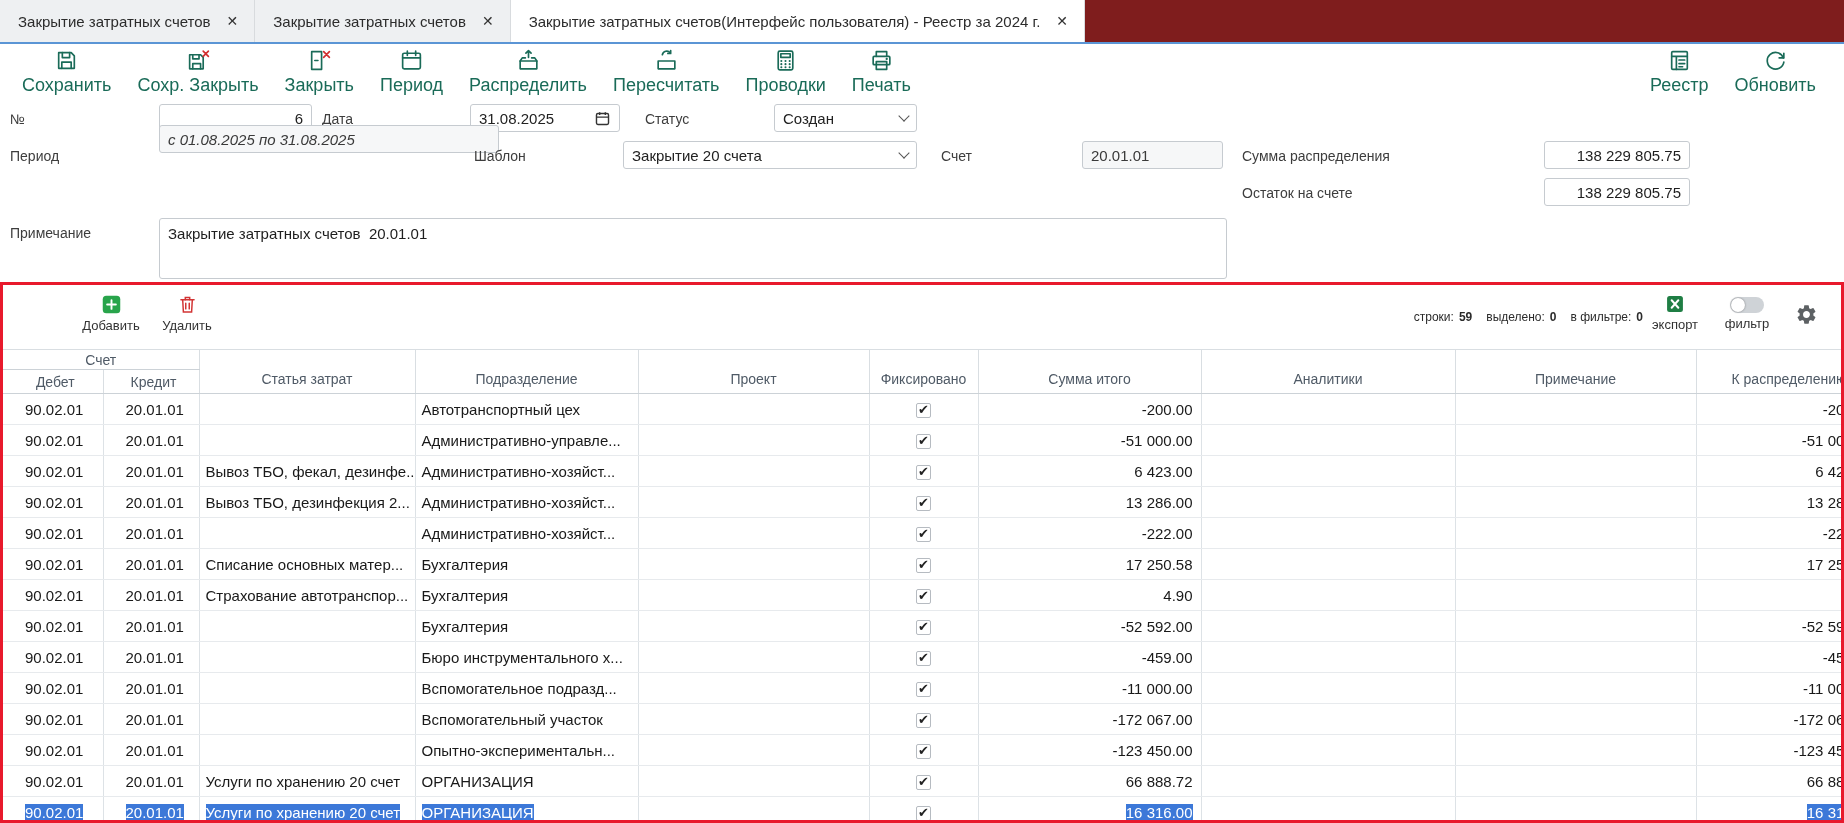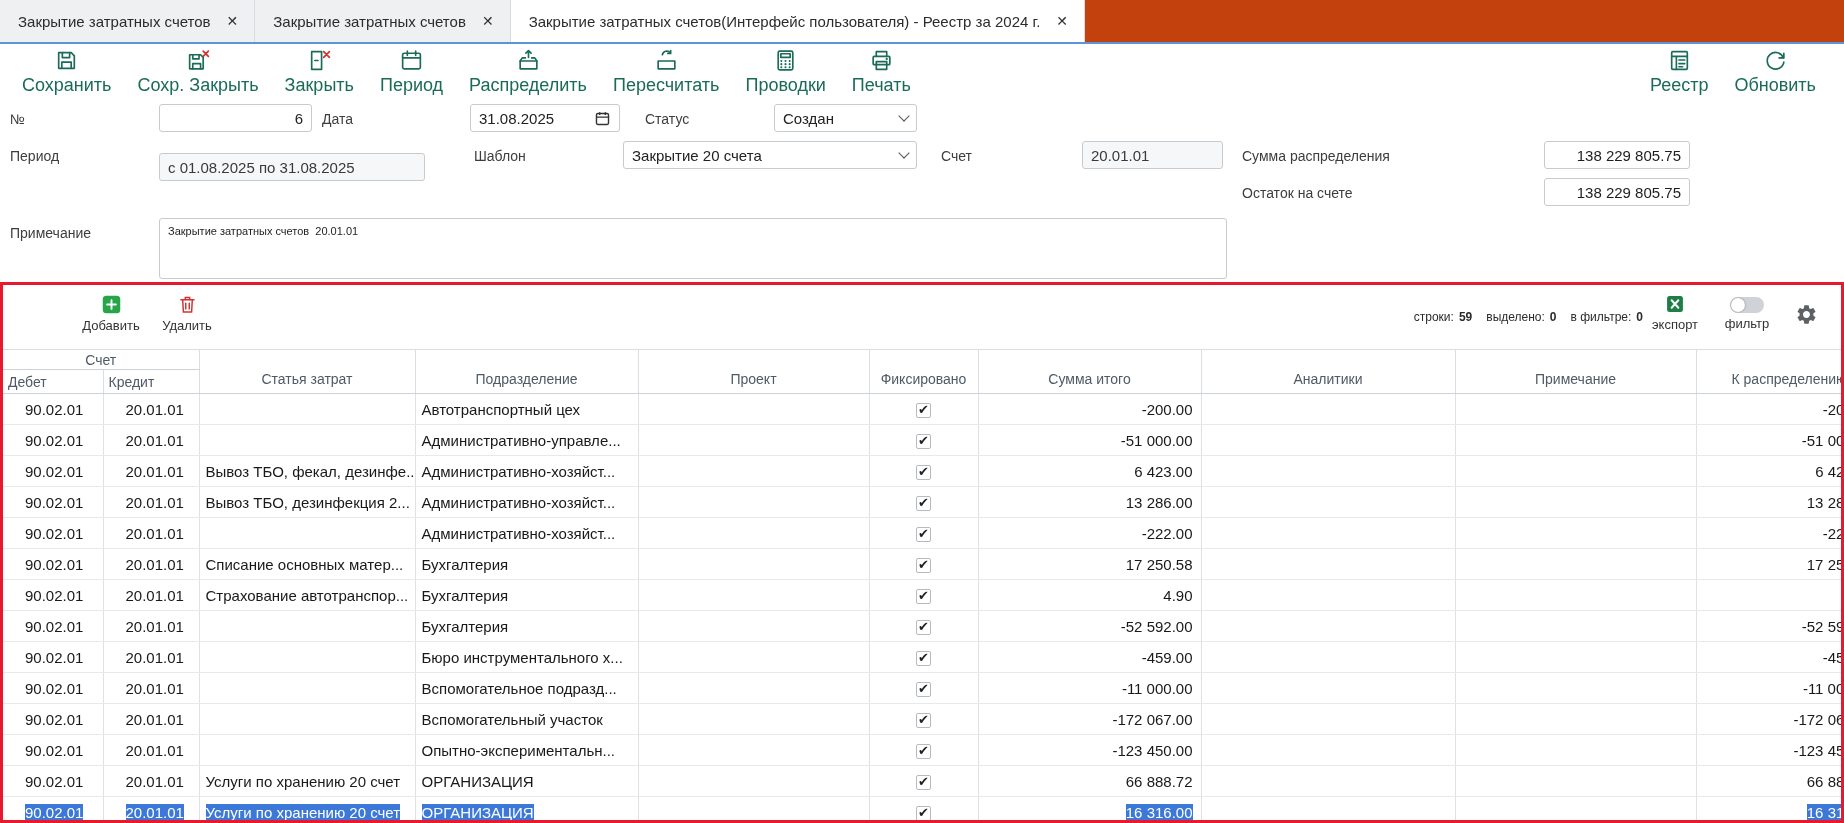--- a/index.html
+++ b/index.html
@@ -1,21 +1,21 @@
 <!DOCTYPE html>
 <html><head>
 <meta charset="utf-8">
 <style>
 *{margin:0;padding:0;box-sizing:border-box}
 html,body{width:1844px;height:823px;overflow:hidden;background:#fff;
   font-family:"Liberation Sans","DejaVu Sans",sans-serif;color:#222}
 body{position:relative}
 
 
-.tabbar{position:absolute;top:0;left:0;right:0;height:44px;background:#c2410c;
+.tabbar{position:absolute;top:0;left:0;right:0;height:44px;background:#7f1d1d;
   border-bottom:2px solid #5b95d5;display:flex}
 .tab{display:flex;align-items:center;gap:16px;padding:0 16px 0 18px;font-size:15px;
   color:#2c2c2c;background:#eef0f2;border-right:1px solid #d8dbde;cursor:pointer;white-space:nowrap}
 .tab.active{background:#fff}
 .tab-close{font-size:14px;color:#333;line-height:1}
 
 
 .toolbar{position:absolute;top:44px;left:0;right:0;height:56px;display:flex;
   align-items:center;padding:0 22px;background:#fff}
 .tbtn{display:flex;flex-direction:column;align-items:center;row-gap:2px;margin-right:26px;
@@ -27,21 +27,21 @@
 .flabel{position:absolute;font-size:14px;color:#3d3d3d;white-space:nowrap}
 .finput{position:absolute;height:28px;border:1px solid #c6cbd0;border-radius:3px;font-size:15px;
   padding:0 8px;font-family:inherit;color:#1e1e1e;background:#fff}
 .finput.ra{text-align:right}
 .finput.ro{background:#f6f7f8;color:#3a3a3a}
 .fbox{position:absolute;height:28px;border:1px solid #c6cbd0;border-radius:3px;background:#fff;
   display:flex;align-items:center;padding:0 8px;font-size:15px;cursor:pointer}
 .fbox .txt{flex:1;white-space:nowrap;overflow:hidden}
 .chev{width:8px;height:8px;border-right:1.8px solid #555;border-bottom:1.8px solid #555;
   transform:rotate(45deg);margin-left:8px;margin-top:-4px;flex:none}
-textarea.fnote{position:absolute;border:1px solid #c6cbd0;border-radius:3px;font-size:11px;
+textarea.fnote{position:absolute;border:1px solid #c6cbd0;border-radius:3px;font-size:15px;
   font-family:inherit;padding:6px 8px;resize:none;color:#1e1e1e;white-space:pre-wrap}
 
 
 .panel{position:absolute;top:282px;left:0;right:0;bottom:0;border:3px solid #e8192c;background:#fff}
 .ptoolbar{position:absolute;top:0;left:0;right:0;height:64px}
 .gbtn{position:absolute;display:flex;flex-direction:column;align-items:center;row-gap:3px;
   font-size:13px;color:#333;cursor:pointer;white-space:nowrap}
 .gbtn svg{display:block}
 .stats{position:absolute;top:25px;right:198px;display:flex;align-items:center;font-size:12px;
   color:#2b2b2b;white-space:nowrap}
@@ -50,21 +50,21 @@
 .toggle{width:34px;height:16px;border-radius:9px;background:#cfd3d7;position:relative}
 .toggle .knob{position:absolute;left:1px;top:1px;width:14px;height:14px;border-radius:50%;
   background:#fff;box-shadow:0 0 2px rgba(0,0,0,.45)}
 .gearbtn{position:absolute;top:18px;left:1792px;cursor:pointer}
 
 .gridwrap{position:absolute;top:64px;left:0;right:0;bottom:0;overflow:hidden}
 table.grid{border-collapse:collapse;table-layout:fixed;width:1879px}
 .grid th{font-weight:normal;font-size:14px;color:#4f5a66;border-right:1px solid #d9dee2;
   background:#fff;white-space:nowrap;overflow:hidden}
 .grid tr.htop th{height:20px;border-top:1px solid #d9dee2}
-.grid tr.hsub th{height:24px;border-bottom:1px solid #ccd2d7;text-align:left;padding-left:5px;vertical-align:middle}
+.grid tr.hsub th{height:24px;border-bottom:1px solid #ccd2d7;text-align:center;padding-left:5px;vertical-align:middle}
 .grid th.group{border-bottom:1px solid #ccd2d7;text-align:center;vertical-align:middle}
 .grid th.span2{vertical-align:bottom;padding-bottom:6px;border-bottom:1px solid #ccd2d7}
 .grid td{height:31px;border-right:1px solid #dde2e6;border-bottom:1px solid #e7eaed;font-size:15px;
   color:#191919;padding:0 6px;white-space:nowrap;overflow:hidden}
 .grid td.num{text-align:right;padding-right:8px}
 .grid td.ctr{text-align:center;padding:0}
 .grid td.tight{padding:0 22px}
 .cb{display:inline-block;width:15px;height:15px;border:1px solid #b6bbc1;border-radius:2px;
   background:#fff;position:relative;vertical-align:middle}
 .cb.checked::after{content:"\2714";position:absolute;left:1px;top:-2px;font-size:13px;color:#222}
@@ -184,21 +184,21 @@
   </svg>
 </div>
 
 <div class="flabel" style="left:645px;top:111px">Статус</div>
 <div class="fbox" style="left:774px;top:104px;width:143px">
   <span class="txt">Создан</span>
   <span class="chev"></span>
 </div>
 
 <div class="flabel" style="left:10px;top:148px">Период</div>
-<input class="finput ro" style="left: 159px; top: 153px; width: 266px;" value="с 01.08.2025 по 31.08.2025">
+<input class="finput ro" style="left: 159px; top: 125px; width: 340px; font-style: italic;" value="с 01.08.2025 по 31.08.2025">
 
 <div class="flabel" style="left:474px;top:148px">Шаблон</div>
 <div class="fbox" style="left:623px;top:141px;width:294px">
   <span class="txt">Закрытие 20 счета</span>
   <span class="chev"></span>
 </div>
 
 <div class="flabel" style="left:941px;top:148px">Счет</div>
 <input class="finput ro" style="left: 1082px; top: 141px; width: 141px;" value="20.01.01">
 

